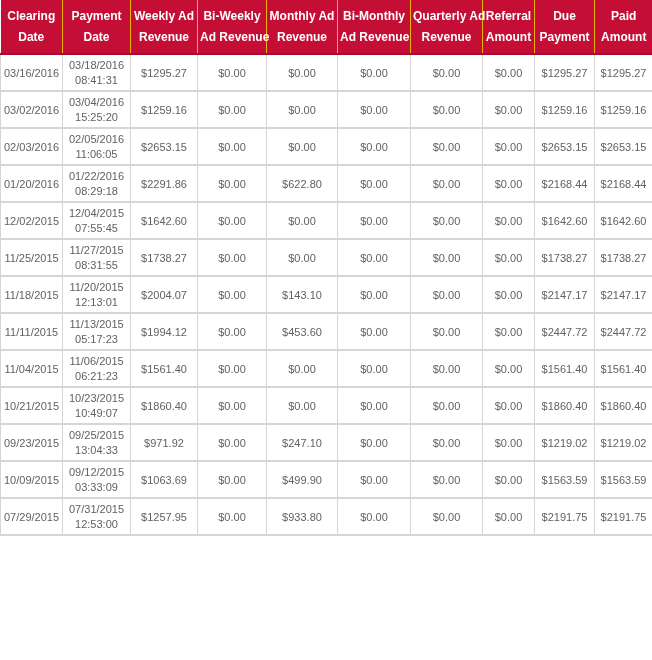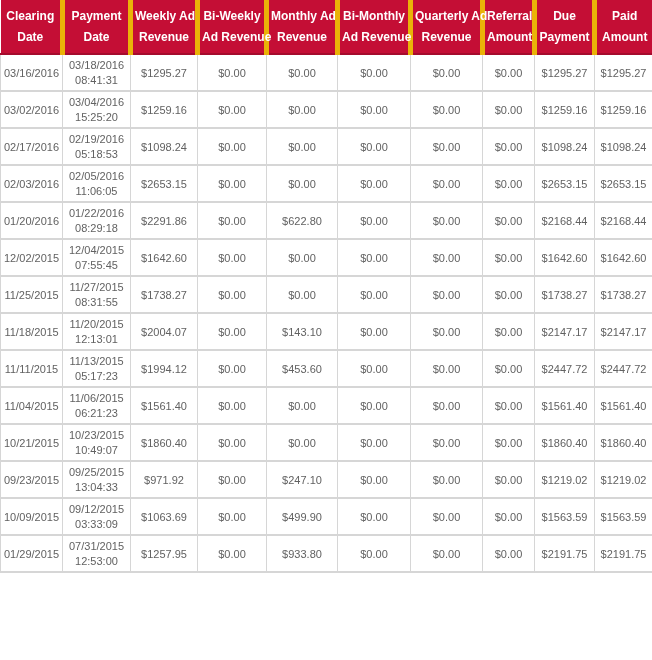--- a/index.html
+++ b/index.html
@@ -24,21 +24,21 @@
     color: #ffffff;
     font-size: 12px;
     font-weight: bold;
     text-align: center;
     vertical-align: middle;
     height: 53px;
     padding: 0 2px;
     border-bottom: 2px solid #A50B2D;
   }
   table.payments thead th + th {
-    border-left: 5px solid #eab308;
+    border-left: 1px solid #eab308;
   }
   table.payments thead th div {
     line-height: 21px;
     white-space: nowrap;
   }
   table.payments tbody td {
     background: #ffffff;
     color: #616161;
     font-size: 11px;
     text-align: center;
@@ -155,35 +155,20 @@
           <td>$1259.16</td>
           <td>$0.00</td>
           <td>$0.00</td>
           <td>$0.00</td>
           <td>$0.00</td>
           <td>$0.00</td>
           <td>$1259.16</td>
           <td>$1259.16</td>
         </tr>
         <tr>
-          <td>02/17/2016</td>
-          <td>
-            <div class="dt-line">02/19/2016</div>
-            <div class="dt-line">05:18:53</div>
-          </td>
-          <td>$1098.24</td>
-          <td>$0.00</td>
-          <td>$0.00</td>
-          <td>$0.00</td>
-          <td>$0.00</td>
-          <td>$0.00</td>
-          <td>$1098.24</td>
-          <td>$1098.24</td>
-        </tr>
-        <tr>
           <td>02/03/2016</td>
           <td>
             <div class="dt-line">02/05/2016</div>
             <div class="dt-line">11:06:05</div>
           </td>
           <td>$2653.15</td>
           <td>$0.00</td>
           <td>$0.00</td>
           <td>$0.00</td>
           <td>$0.00</td>
@@ -320,21 +305,21 @@
           <td>$1063.69</td>
           <td>$0.00</td>
           <td>$499.90</td>
           <td>$0.00</td>
           <td>$0.00</td>
           <td>$0.00</td>
           <td>$1563.59</td>
           <td>$1563.59</td>
         </tr>
         <tr>
-          <td>01/29/2015</td>
+          <td>07/29/2015</td>
           <td>
             <div class="dt-line">07/31/2015</div>
             <div class="dt-line">12:53:00</div>
           </td>
           <td>$1257.95</td>
           <td>$0.00</td>
           <td>$933.80</td>
           <td>$0.00</td>
           <td>$0.00</td>
           <td>$0.00</td>

